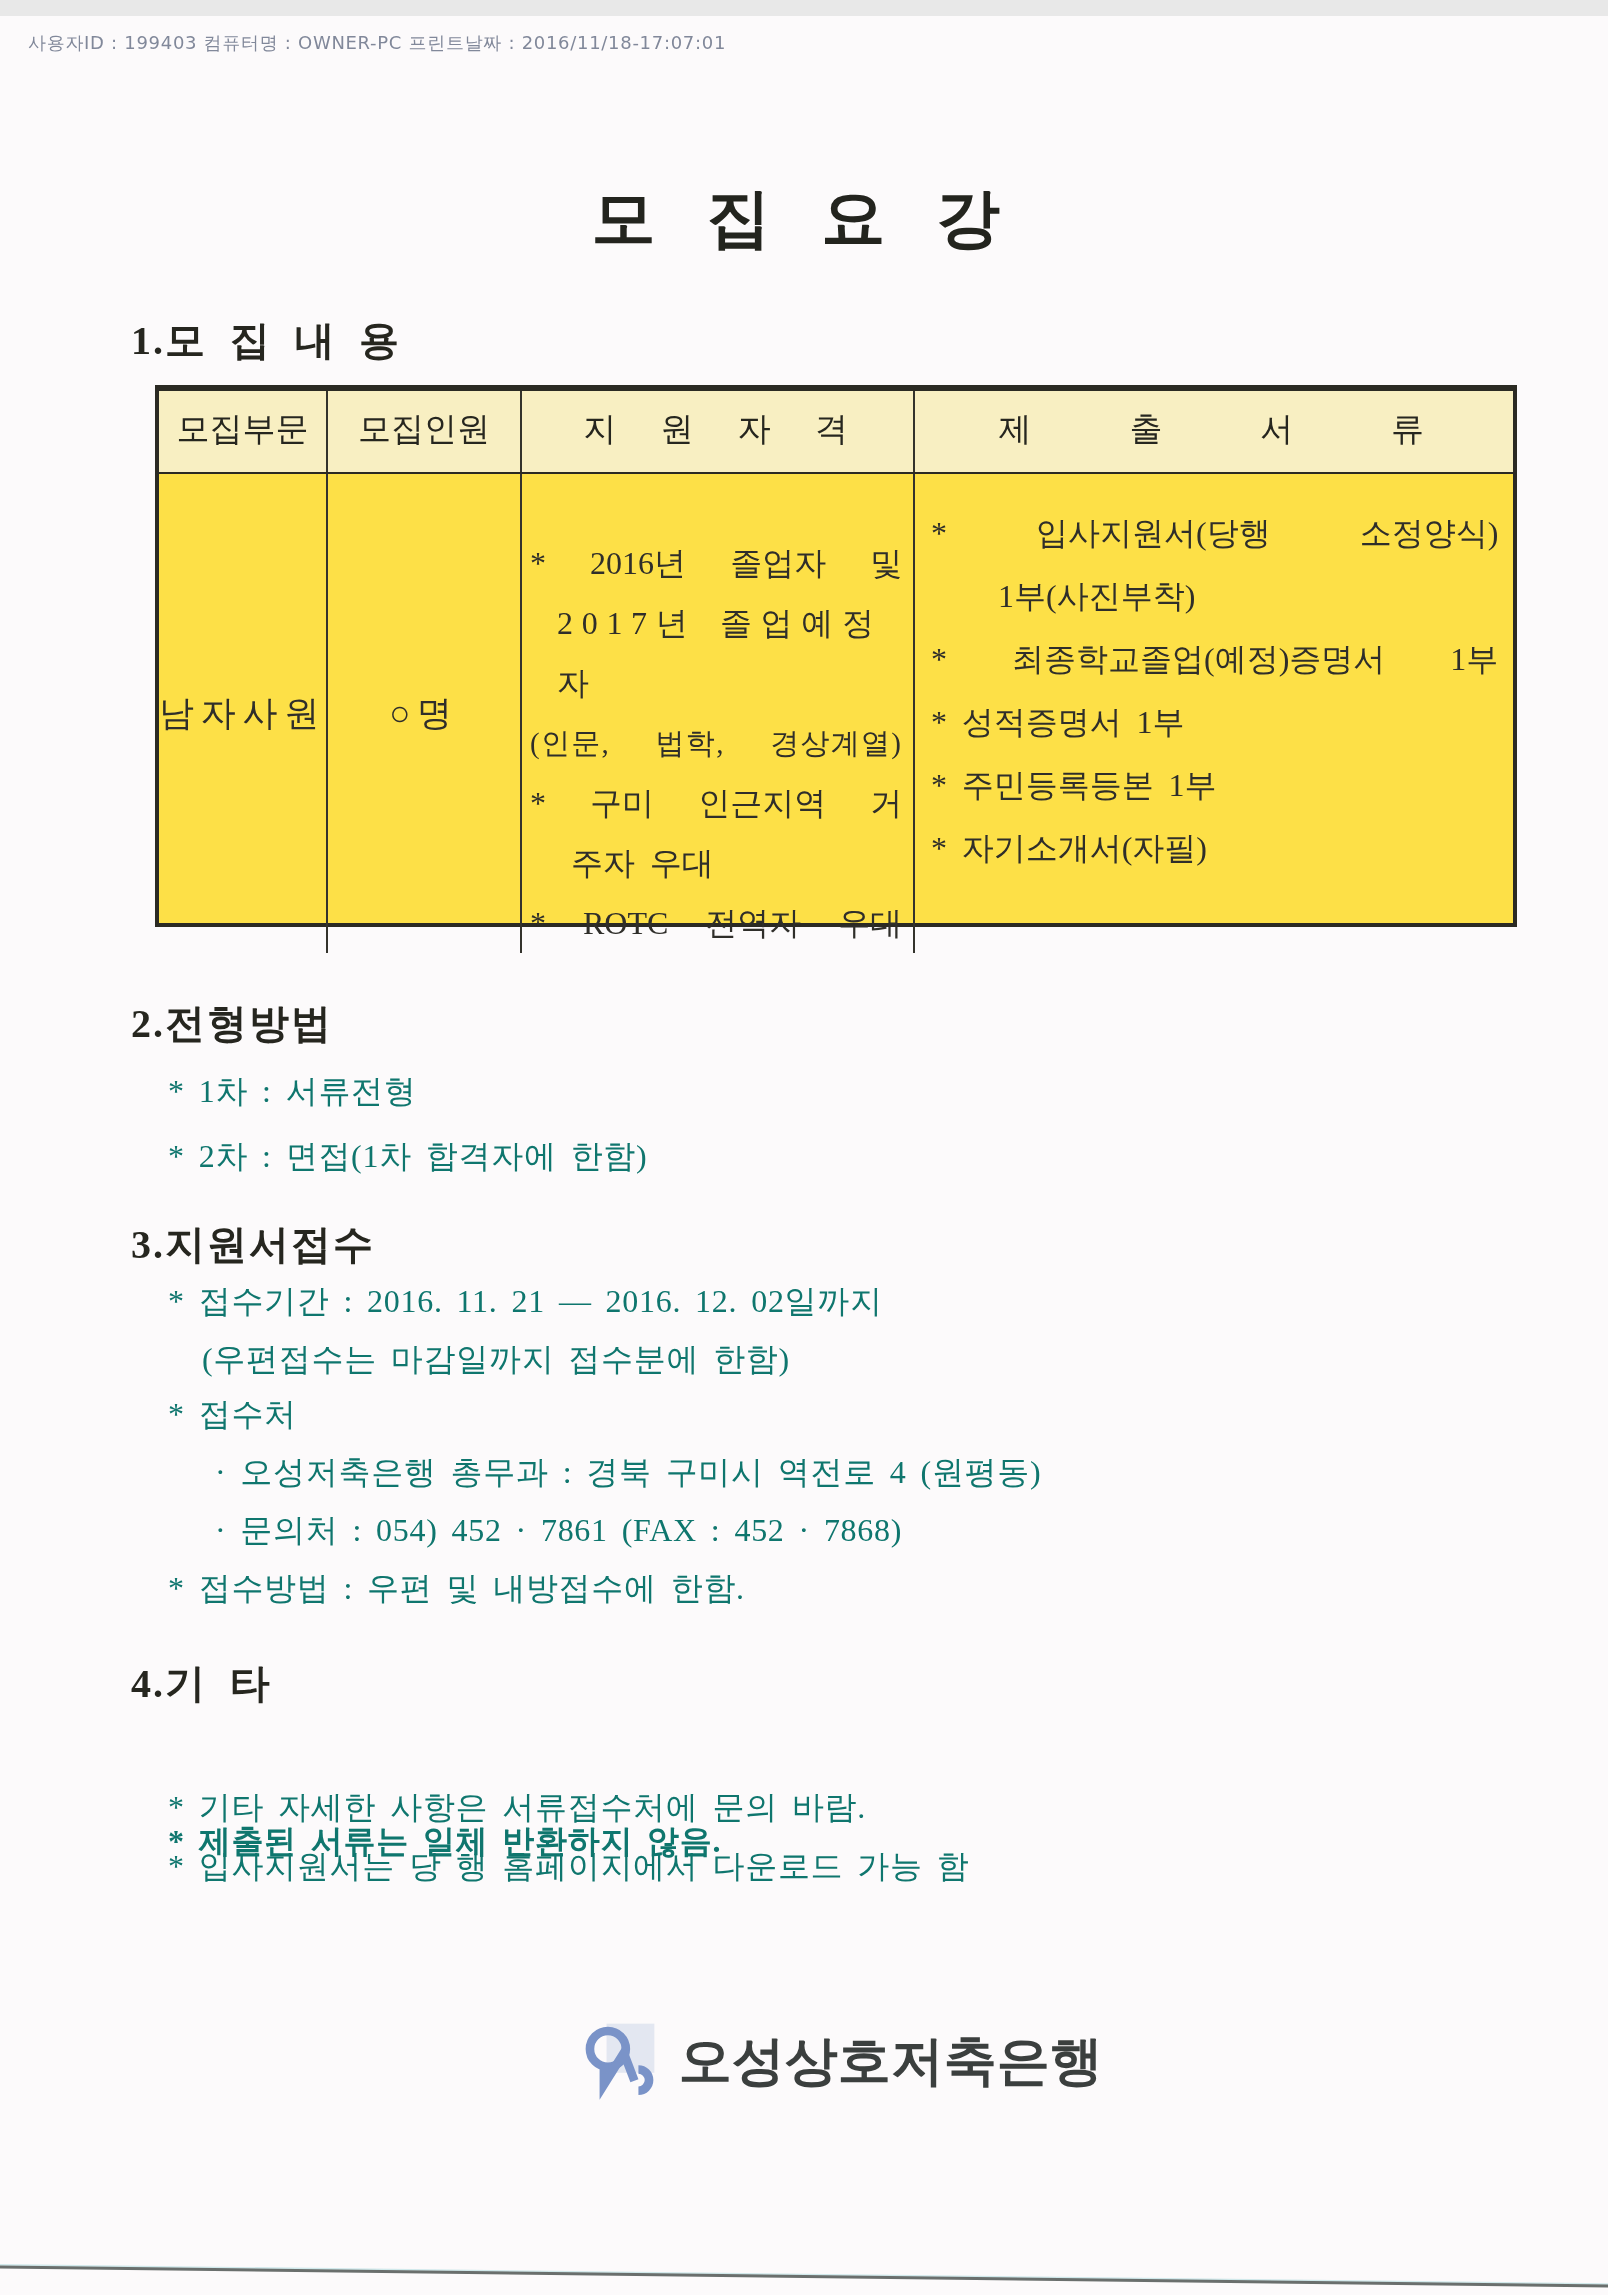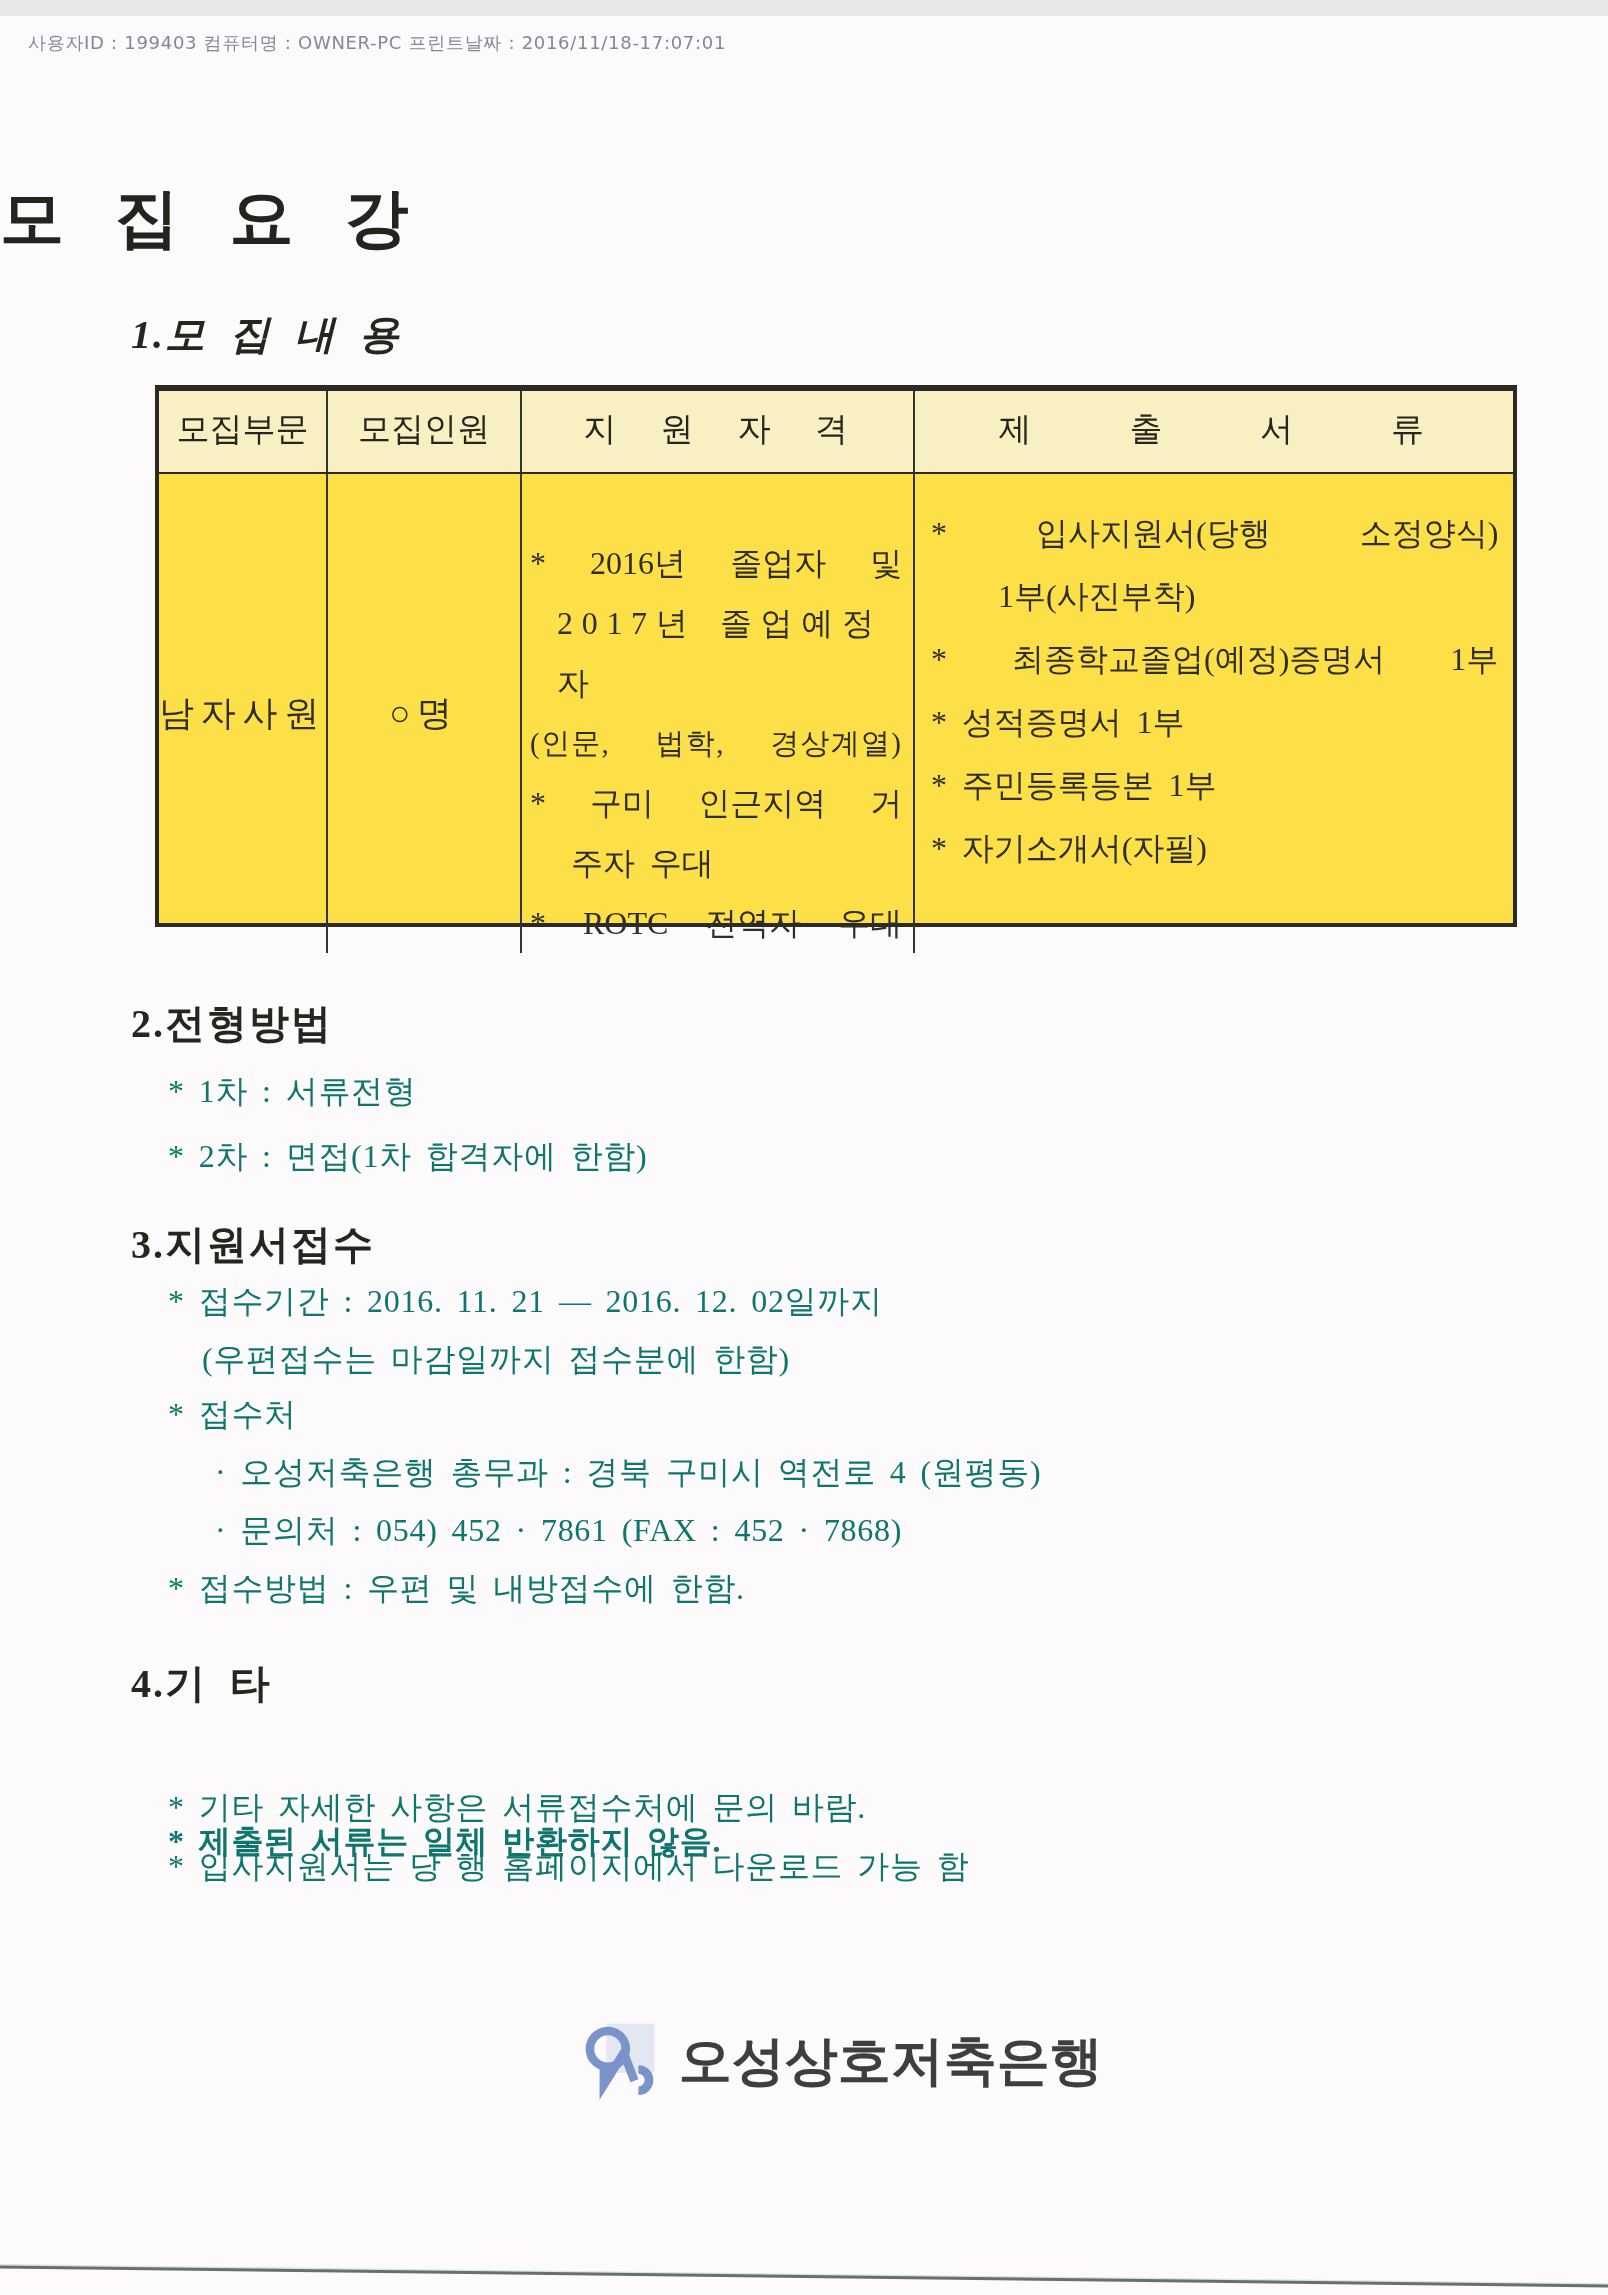--- a/index.html
+++ b/index.html
@@ -13,29 +13,30 @@
     font-family:"Liberation Serif","DejaVu Serif",serif;
     color:#2f2e2a;
   }
   .print-meta {
     position:absolute; left:28px; top:14.7px;
     font-family:"DejaVu Sans","Liberation Sans",sans-serif;
     font-size:18px; letter-spacing:0.7px; color:#81889a;
   }
   .doc-title {
     position:absolute; left:0; right:0; top:159px;
+    text-align:center;
     font-size:64px; font-weight:bold; letter-spacing:17.4px;
     color:#23241e;
   }
   .sec-heading {
     position:absolute; left:131px;
     font-size:40px; font-weight:bold; letter-spacing:2px;
     word-spacing:10.7px; color:#26261f;
   }
-  #sec1-heading { top:291px;font-style:italic; }
+  #sec1-heading { top:297px; }
   #sec2-heading { top:980px; }
   #sec3-heading { top:1201px; }
   #sec4-heading { top:1640px; }
 
   
   .recruit-table {
     position:absolute; left:155px; top:369px; width:1354px;
     border:4px solid #2b2a23; border-top-width:6.7px;
     background:#fde047;
   }

